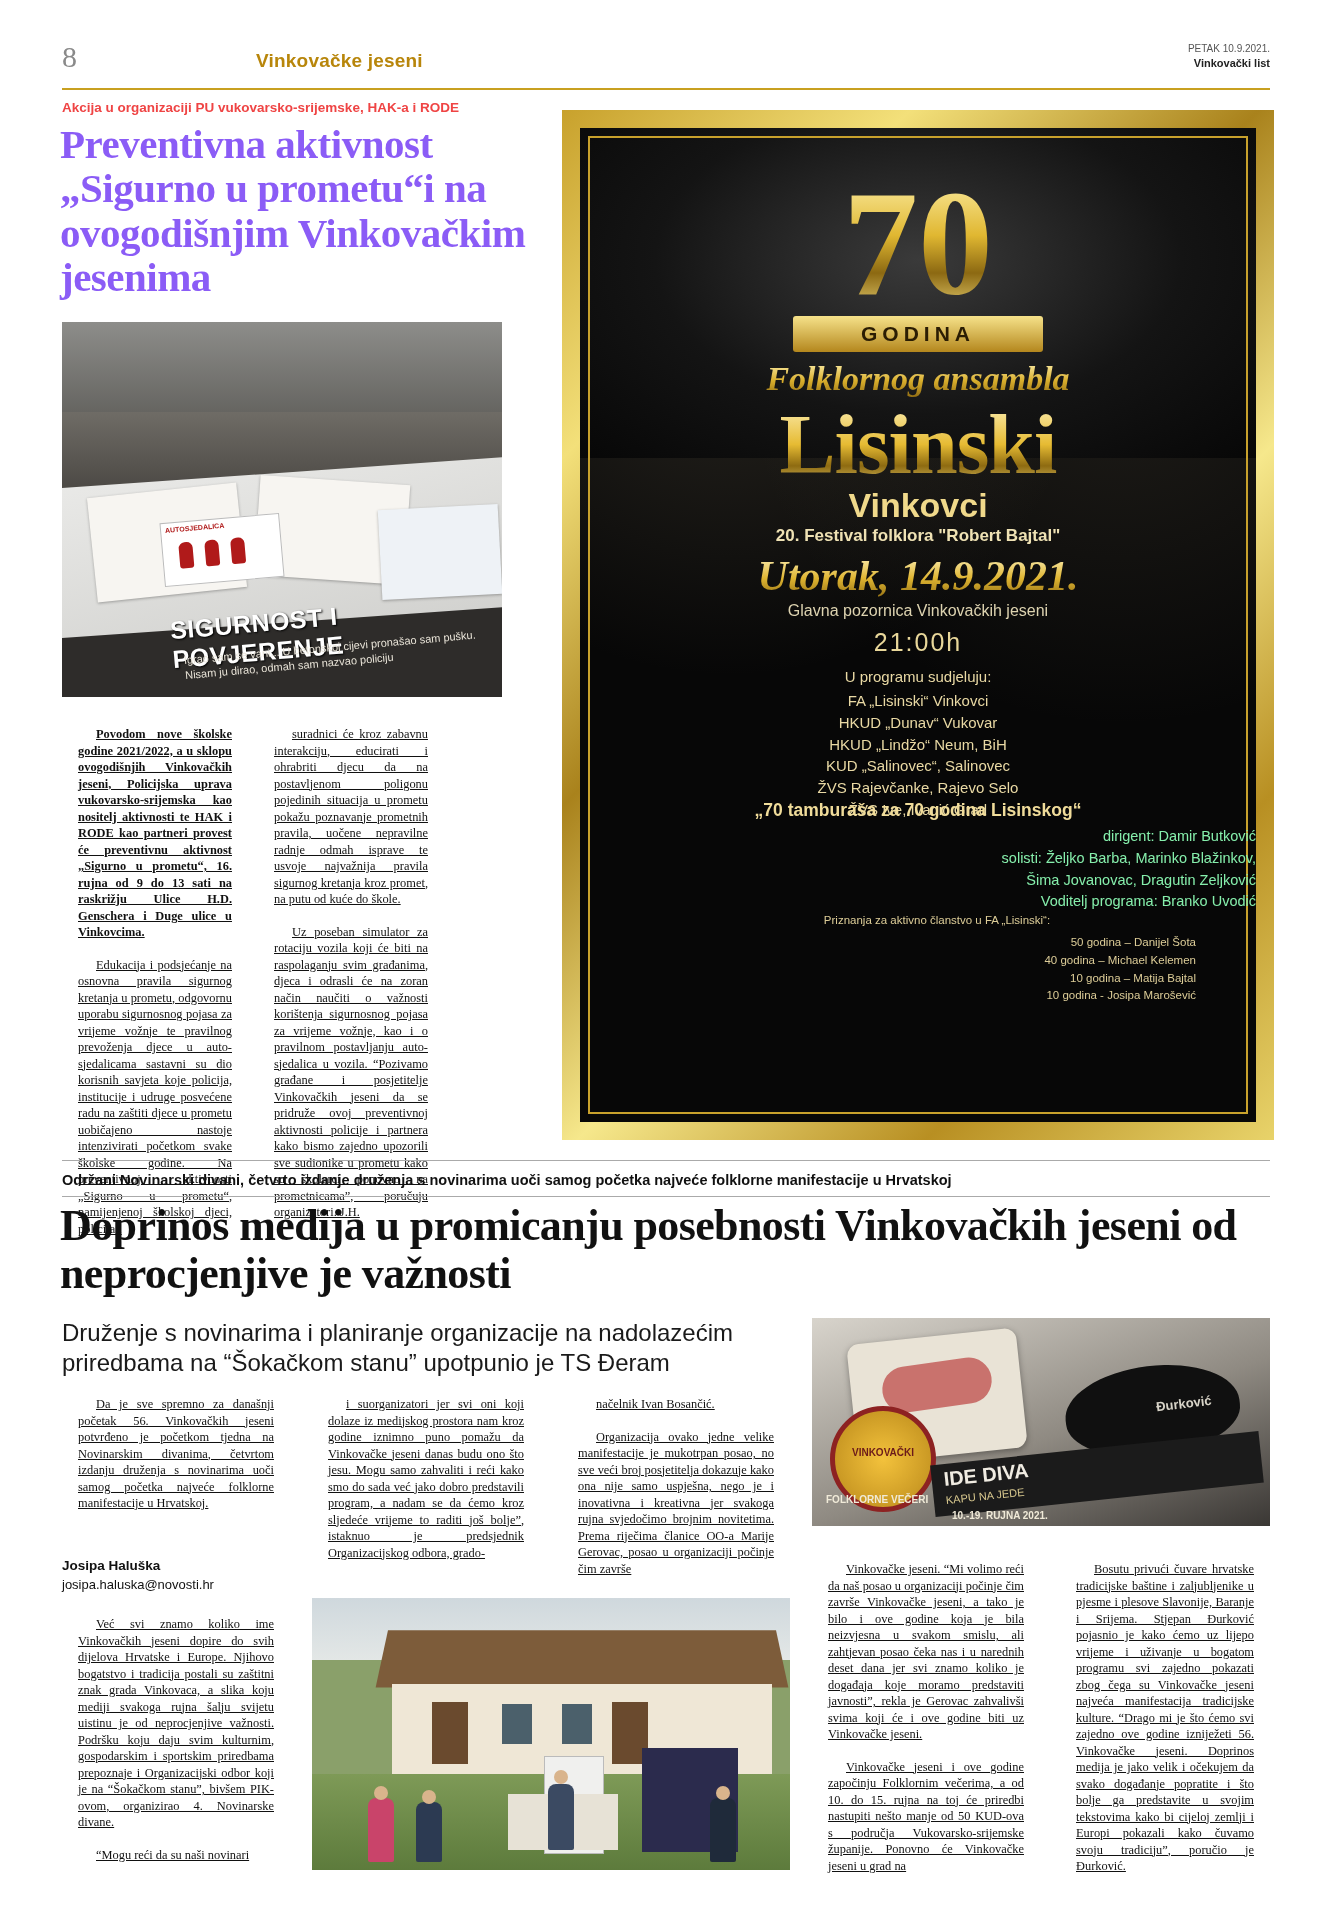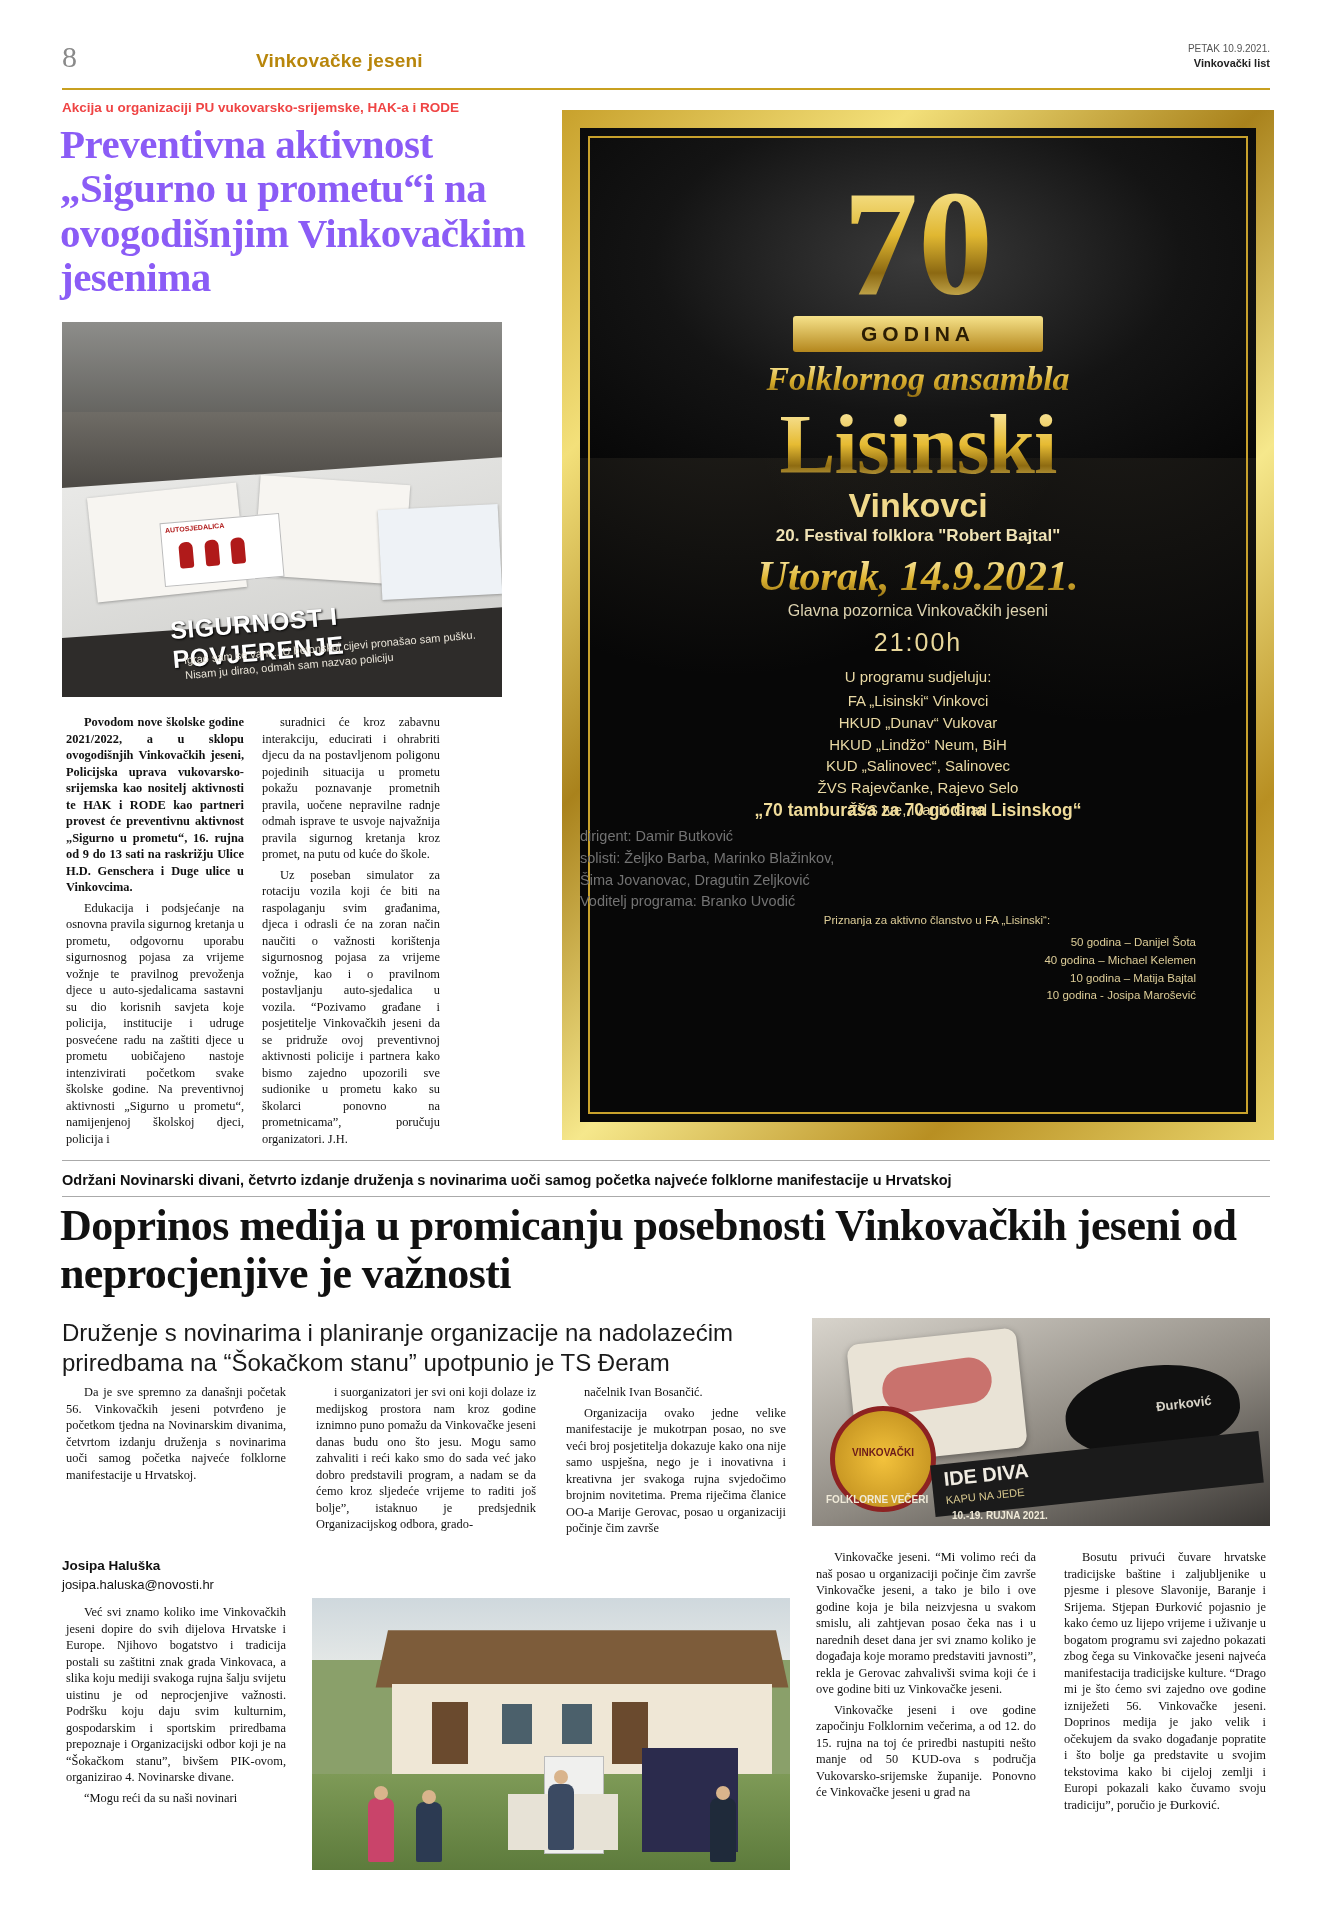--- a/index.html
+++ b/index.html
@@ -65,21 +65,21 @@
           background:linear-gradient(180deg,#fff6c8,#e6bb33 50%,#8e6b11 72%,#f2dd86);-webkit-background-clip:text;background-clip:text;color:transparent;}
   .vinkovci{position:absolute;left:0;top:358px;width:100%;text-align:center;font-family:"Liberation Sans",sans-serif;font-weight:700;font-size:34px;color:#f0d98b;}
   .festival{position:absolute;left:0;top:398px;width:100%;text-align:center;font-family:"Liberation Sans",sans-serif;font-weight:700;font-size:17px;color:#efe2b4;}
   .datum{position:absolute;left:0;top:424px;width:100%;text-align:center;font-family:"Liberation Serif",serif;font-style:italic;font-weight:700;font-size:42px;
           background:linear-gradient(180deg,#fff6c8,#dfb531 55%,#8d6a12);-webkit-background-clip:text;background-clip:text;color:transparent;}
   .pozornica{position:absolute;left:0;top:474px;width:100%;text-align:center;font-family:"Liberation Sans",sans-serif;font-size:16px;color:#ddd3b0;}
   .vrijeme{position:absolute;left:0;top:500px;width:100%;text-align:center;font-family:"Liberation Sans",sans-serif;font-size:25px;color:#e8d79a;letter-spacing:2px;}
   .prog-title{position:absolute;left:0;top:540px;width:100%;text-align:center;font-family:"Liberation Sans",sans-serif;font-size:15px;color:#e9d9a4;}
   .prog-list{position:absolute;left:0;top:562px;width:100%;text-align:center;font-family:"Liberation Sans",sans-serif;font-size:15px;color:#e9d9a4;line-height:1.45;}
   .tambura{position:absolute;left:0;top:672px;width:100%;text-align:center;font-family:"Liberation Sans",sans-serif;font-weight:700;font-size:17.5px;color:#f0dc9a;}
-  .credits{position:absolute;left:0;top:698px;width:100%;text-align:left;font-family:"Liberation Sans",sans-serif;font-size:14.5px;color:#737373;line-height:1.5;}
+  .credits{position:absolute;left:0;top:698px;width:100%;text-align:right;font-family:"Liberation Sans",sans-serif;font-size:14.5px;color:#86efac;line-height:1.5;}
   .priznanja{position:absolute;left:0;top:786px;width:100%;text-align:center;font-family:"Liberation Sans",sans-serif;font-size:11.5px;color:#ddcd98;margin-left:19px;}
   .awards{position:absolute;right:60px;top:806px;text-align:right;font-family:"Liberation Sans",sans-serif;font-size:11.5px;color:#ddcd98;line-height:1.55;}
   .tamb-silhouette{position:absolute;left:0;top:0;width:100%;height:100%;
        background:radial-gradient(circle at 22% 18%, rgba(120,110,90,.30), transparent 38%),
                   radial-gradient(circle at 80% 22%, rgba(120,110,90,.22), transparent 40%);}
 
   
   .rule2{position:absolute;left:62px;top:1160px;width:1208px;height:1px;background:#aaa;}
   .kicker2{position:absolute;left:62px;top:1172px;width:1208px;font-family:"Liberation Sans",sans-serif;font-weight:700;font-size:14.5px;color:#111;}
   .rule3{position:absolute;left:62px;top:1196px;width:1208px;height:1px;background:#aaa;}
@@ -118,21 +118,21 @@
   .p3door{position:absolute;top:104px;width:36px;height:62px;background:#6a4a2e;}
   .p3win{position:absolute;top:106px;width:30px;height:40px;background:#4b606b;}
   .p3grass{position:absolute;left:0;top:176px;width:100%;height:96px;background:linear-gradient(180deg,#7e9a57,#5d7b3c);}
   .p3table{position:absolute;left:196px;top:196px;width:110px;height:56px;background:#e7e2d6;}
   .p3person{position:absolute;width:26px;border-radius:8px 8px 2px 2px;}
   .p3head{position:absolute;width:14px;height:14px;border-radius:50%;background:#d9b48c;}
   .p3banner{position:absolute;left:330px;top:150px;width:96px;height:104px;background:#2b2b4d;}
   .p3banner2{position:absolute;left:232px;top:158px;width:58px;height:96px;background:#f0f0ee;border:1px solid #bbb;}
 
   
-  .tblock p{margin:4px;}
+  .tblock p{margin:16px;text-decoration:underline;}
 </style>
 </head>
 <body>
 
 <div class="page">
 
   <div class="masthead">
     <div class="page-num">8</div>
     <div class="mast-title">Vinkovačke jeseni</div>
     <div class="mast-right">
@@ -234,21 +234,21 @@
     <p>i suorganizatori jer svi oni koji dolaze iz medijskog prostora nam kroz godine iznimno puno pomažu da Vinkovačke jeseni danas budu ono što jesu. Mogu samo zahvaliti i reći kako smo do sada već jako dobro predstavili program, a nadam se da ćemo kroz sljedeće vrijeme to raditi još bolje”, istaknuo je predsjednik Organizacijskog odbora, grado-</p>
   </div>
 
   <div class="col c5 tblock">
     <p>načelnik Ivan Bosančić.</p>
     <p>Organizacija ovako jedne velike manifestacije je mukotrpan posao, no sve veći broj posjetitelja dokazuje kako ona nije samo uspješna, nego je i inovativna i kreativna jer svakoga rujna svjedočimo brojnim novitetima. Prema riječima članice OO-a Marije Gerovac, posao u organizaciji počinje čim završe</p>
   </div>
 
   <div class="col c6 tblock">
     <p>Vinkovačke jeseni. “Mi volimo reći da naš posao u organizaciji počinje čim završe Vinkovačke jeseni, a tako je bilo i ove godine koja je bila neizvjesna u svakom smislu, ali zahtjevan posao čeka nas i u narednih deset dana jer svi znamo koliko je događaja koje moramo predstaviti javnosti”, rekla je Gerovac zahvalivši svima koji će i ove godine biti uz Vinkovačke jeseni.</p>
-    <p>Vinkovačke jeseni i ove godine započinju Folklornim večerima, a od 12. do 15. rujna na toj će priredbi nastupiti nešto manje od 50 KUD-ova s područja Vukovarsko-srijemske županije. Ponovno će Vinkovačke jeseni u grad na</p>
+    <p>Vinkovačke jeseni i ove godine započinju Folklornim večerima, a od 10. do 15. rujna na toj će priredbi nastupiti nešto manje od 50 KUD-ova s područja Vukovarsko-srijemske županije. Ponovno će Vinkovačke jeseni u grad na</p>
   </div>
 
   <div class="col c7 tblock">
     <p>Bosutu privući čuvare hrvatske tradicijske baštine i zaljubljenike u pjesme i plesove Slavonije, Baranje i Srijema. Stjepan Đurković pojasnio je kako ćemo uz lijepo vrijeme i uživanje u bogatom programu svi zajedno pokazati zbog čega su Vinkovačke jeseni najveća manifestacija tradicijske kulture. “Drago mi je što ćemo svi zajedno ove godine izniježeti 56. Vinkovačke jeseni. Doprinos medija je jako velik i očekujem da svako događanje popratite i što bolje ga predstavite u svojim tekstovima kako bi cijeloj zemlji i Europi pokazali kako čuvamo svoju tradiciju”, poručio je Đurković.</p>
   </div>
 
   <div class="photo2">
     <div class="p2bg"></div>
     <div class="p2plate"></div>
     <div class="p2meat"></div>

